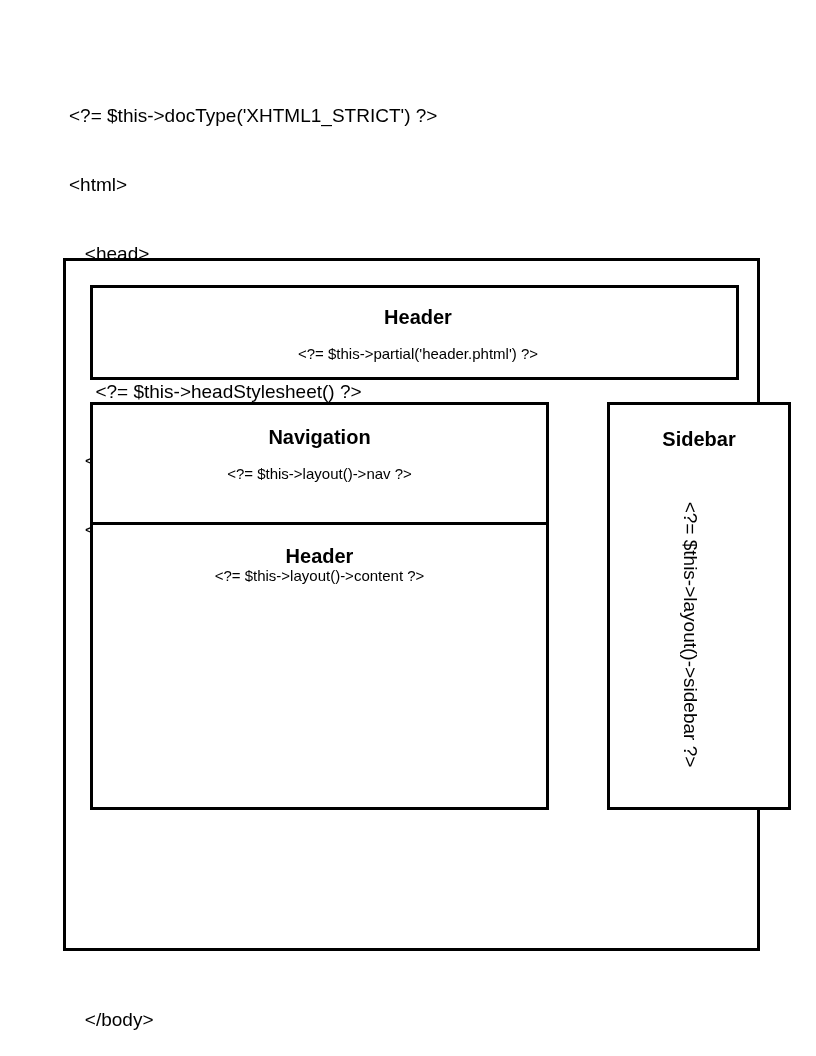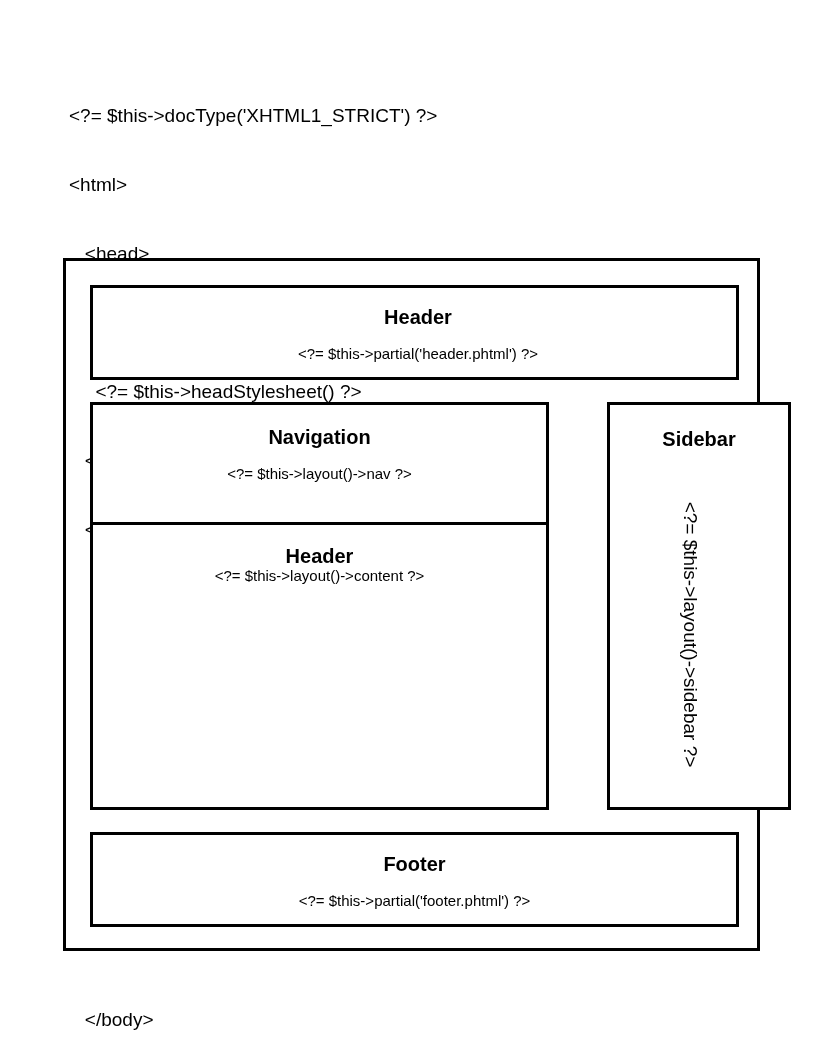--- a/index.html
+++ b/index.html
@@ -159,23 +159,19 @@
     <div class="region-code">&lt;?= $this-&gt;layout()-&gt;content ?&gt;</div>
   </div>
 
   <div class="region" id="region-sidebar">
     <div class="region-title">Sidebar</div>
     <div class="sidebar-rotated-wrap">
       <div class="sidebar-rotated">&lt;?= $this-&gt;layout()-&gt;sidebar ?&gt;</div>
     </div>
   </div>
 
-  <div class="region" id="region-footer">
-    <div class="region-title">Footer</div>
-    <div class="region-code">&lt;?= $this-&gt;partial('footer.phtml') ?&gt;</div>
-  </div>
 
 </div>
 
 <div id="code-bottom" class="code-block">
   <span class="code-line">   &lt;/body&gt;</span>
   
 </div>
 
 </body></html>

